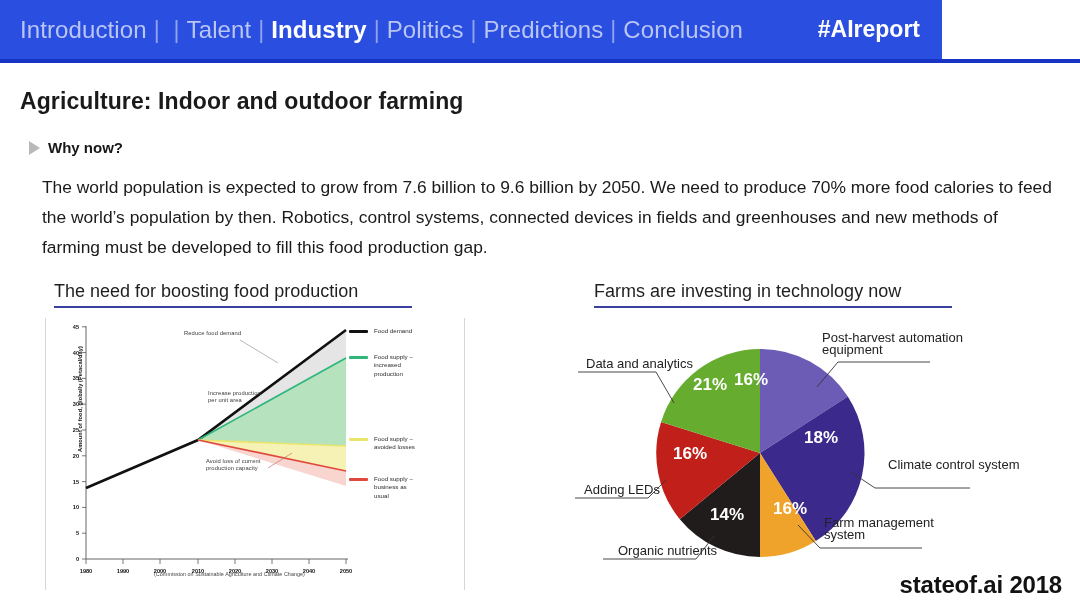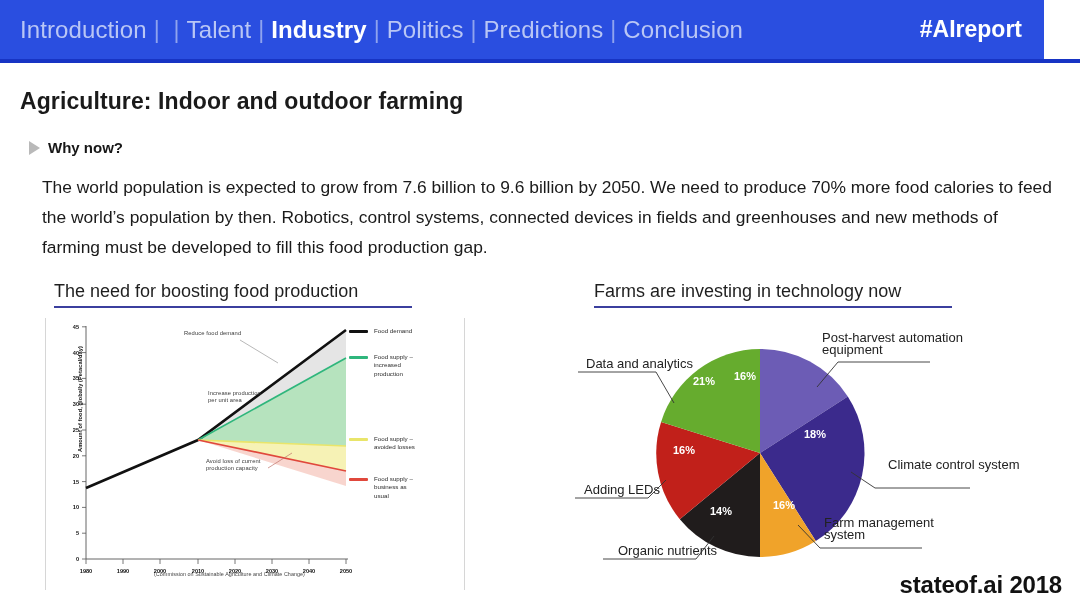--- a/index.html
+++ b/index.html
@@ -13,21 +13,21 @@
     position: relative;
     overflow: hidden;
     font-family: "Liberation Sans", sans-serif;
     color: #1a1a1a;
   }
 
   
   .navbar {
     position: absolute;
     left: 0; top: 0;
-    width: 1044px;
+    width: 942px;
     height: 59px;
     background: #2a4ee0;
     display: flex;
     align-items: center;
     box-sizing: border-box;
     padding: 0 18px 0 20px;
   }
   .nav-items {
     display: flex;
     align-items: baseline;
@@ -204,21 +204,21 @@
   .piewrap {
     position: absolute;
     left: 570px;
     top: 320px;
     width: 500px;
     height: 278px;
   }
   .pie-svg { position: absolute; left: 0; top: 0; }
   .pie-pct {
     position: absolute;
-    font-size: 11px;
+    font-size: 17px;
     font-weight: bold;
     color: #ffffff;
   }
   .pie-lab {
     position: absolute;
     font-size: 13px;
     color: #222222;
     line-height: 11.6px;
     white-space: pre-line;
   }

